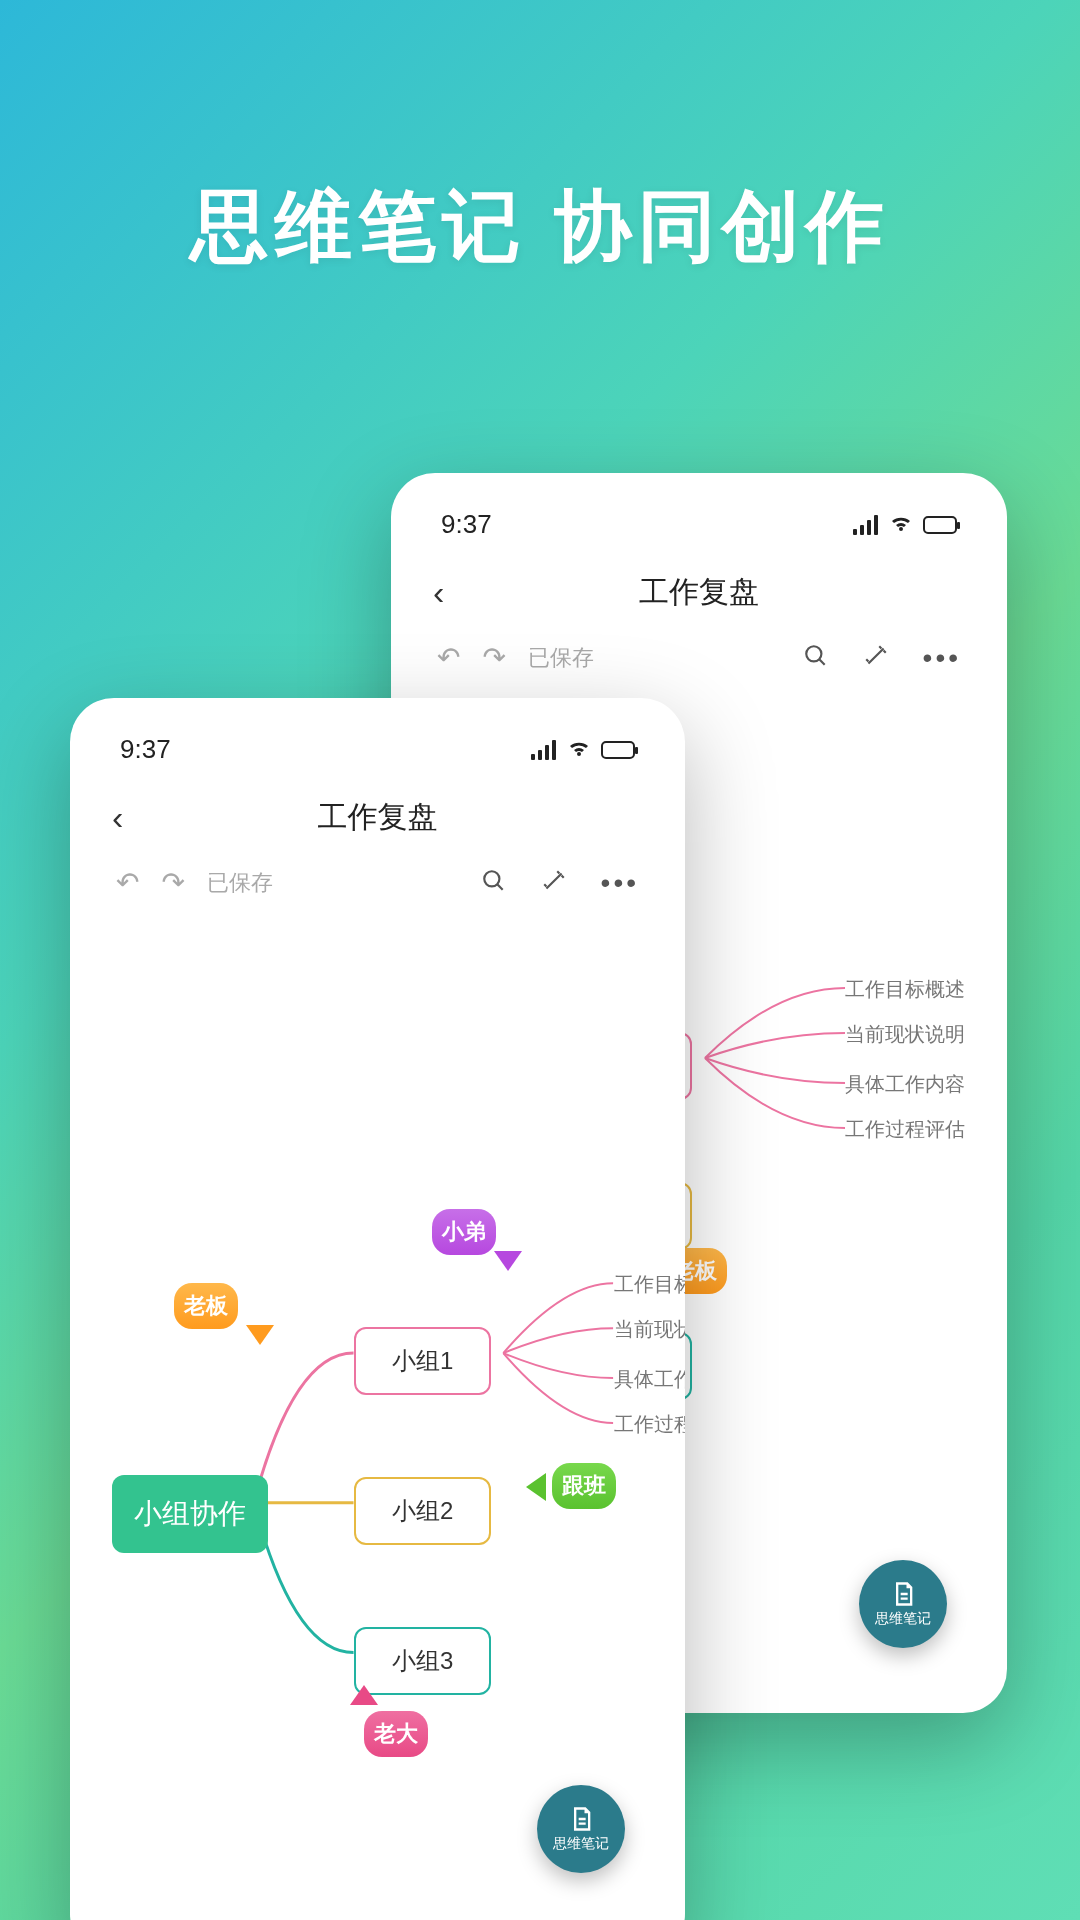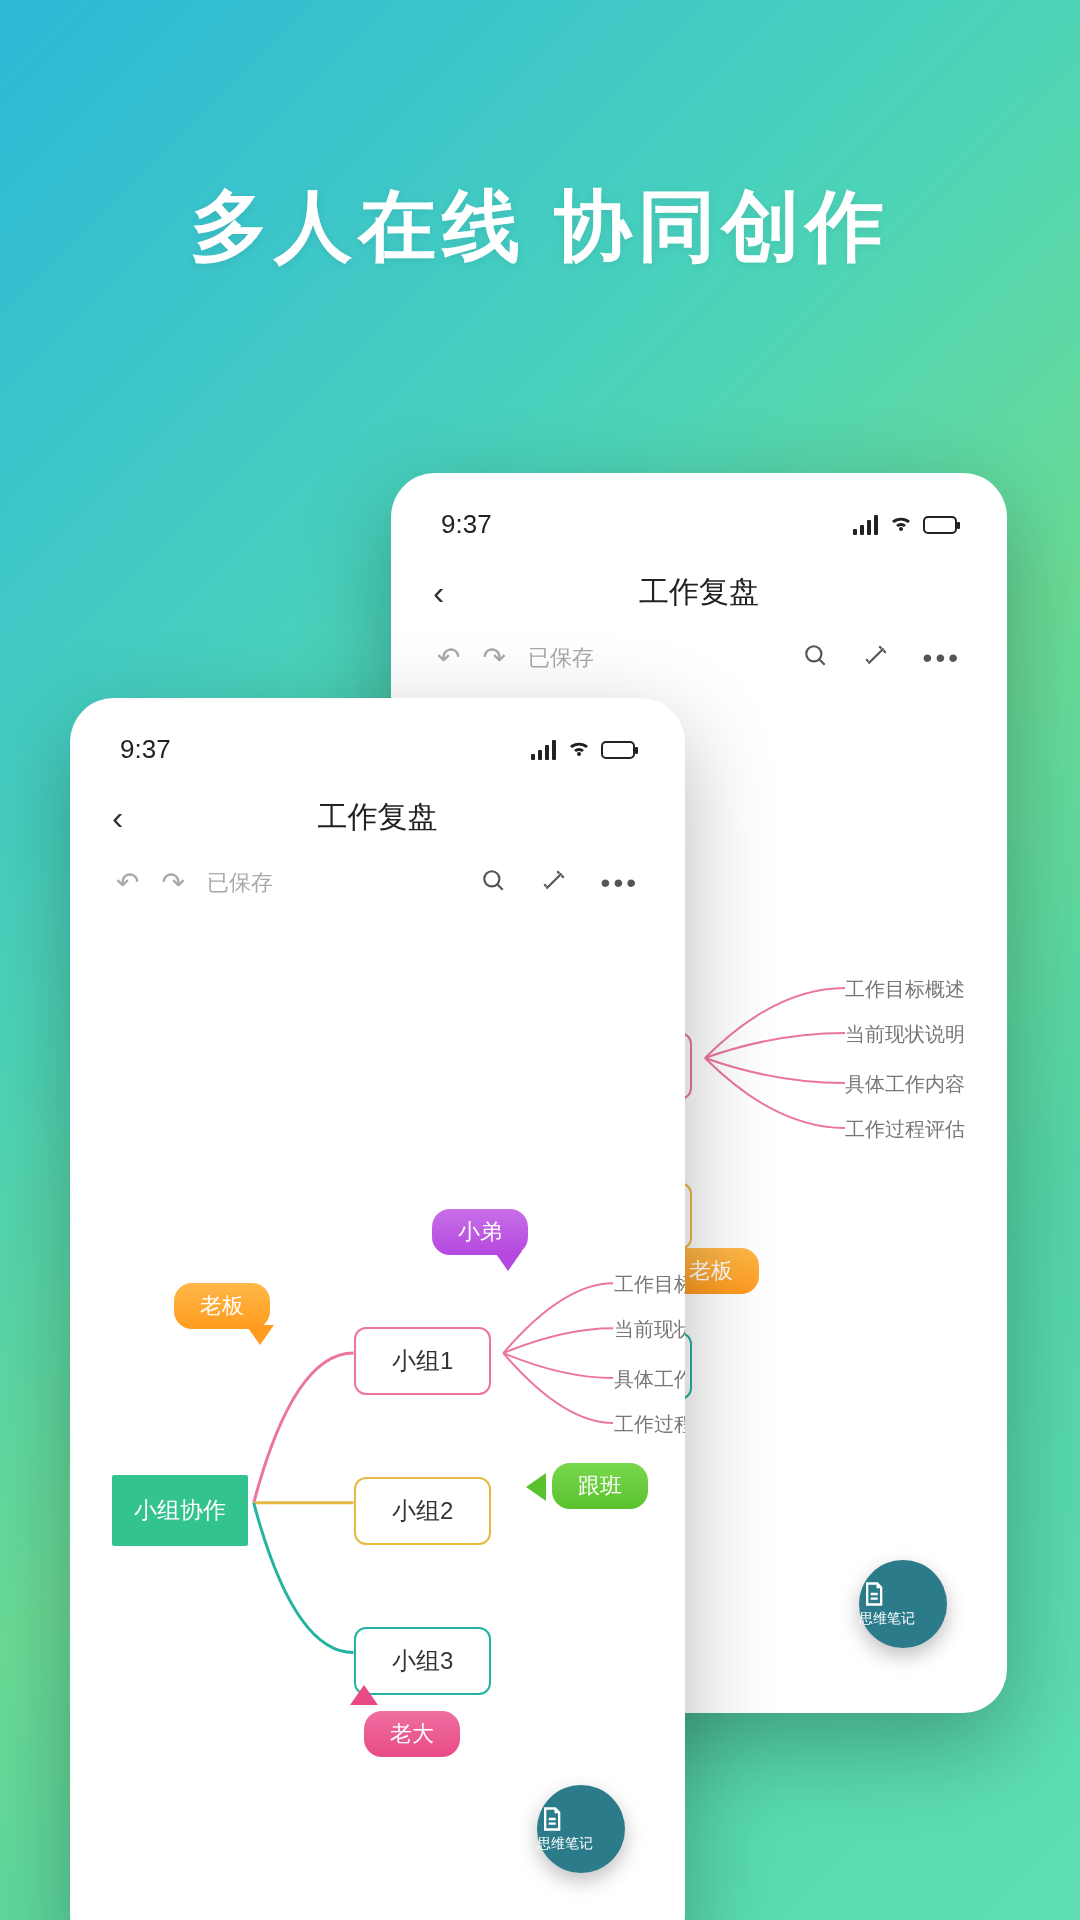--- a/index.html
+++ b/index.html
@@ -57,63 +57,63 @@
 .tb-left { display:flex; align-items:center; gap:22px; }
 .tb-right { margin-left:auto; display:flex; align-items:center; gap:34px; }
 .undo-i, .redo-i { font-size:28px; }
 .saved-txt { font-size:22px; }
 .srch-i svg, .magic-i svg { width:26px; height:26px; }
 .more-i { font-size:28px; letter-spacing:3px; color:#555;}
 
 .canvas { position:relative; width:100%; height:1000px; }
 
 .root-node {
-  position:absolute; background:#33c38f; color:#fff; border-radius:2px;
-  padding:20px 22px; font-size:23px; font-weight:500;
+  position:absolute; background:#33c38f; color:#fff; border-radius:12px;
+  padding:20px 22px; font-size:28px; font-weight:500;
 }
 .branch-node {
   position:absolute; background:#fff; border:2.5px solid; border-radius:12px;
   padding:16px 36px; font-size:24px; color:#333;
 }
 .leaf-txt { position:absolute; font-size:20px; color:#777; white-space:nowrap;}
 
 .tag-pill {
-  position:absolute; color:#fff; border-radius:18px; padding:8px 26px;
-  font-size:22px; font-weight:400;
+  position:absolute; color:#fff; border-radius:18px; padding:8px 10px;
+  font-size:22px; font-weight:700;
 }
 .tag-orange { background:linear-gradient(180deg,#ffb84a,#ff9b1e);text-align:center;}
 .tag-pink   { background:linear-gradient(180deg,#ef6fa1,#e84a86);margin-top:8px;}
 .tag-purple { background:linear-gradient(180deg,#c76fe8,#b648df);}
 .tag-green  { background:linear-gradient(180deg,#78d84c,#5ac22f);}
 
 .cursor-tri {
   position:absolute; width:0; height:0;
   border-left:14px solid transparent; border-right:14px solid transparent;
 }
 .cursor-down { border-top:20px solid; }
 .cursor-up   { border-bottom:20px solid; }
 .c-orange{color:#ff9b1e;} .c-pink{color:#e84a86;}
 .c-purple{color:#b648df;}
 
 .fab {
   position:absolute; bottom:40px; right:36px; width:88px; height:88px;
   border-radius:50%; background:#2b7b8b; color:#fff; display:flex;
-  flex-direction:column; justify-content:center;
+  flex-direction:column; align-items:center; justify-content:center;
   box-shadow:0 8px 20px rgba(0,0,0,0.25);
 }
 .fab svg { width:28px; height:28px; fill:#fff; margin-bottom:2px;}
 .fab-txt { font-size:14px; }
 
 
 .conn-svg { position:absolute; left:0; top:0; width:100%; height:100%; pointer-events:none;}
 </style>
 </head>
 <body>
 
-<div class="page-title">多人在线 协同创作</div>
+<div class="page-title">思维笔记 协同创作</div>
 
 <div class="phone phone-back">
   <div class="phone-inner">
     <div class="status-bar">
       <span>9:37</span>
       <div class="status-icons">
         <span class="sig-icon">
             <span></span>
             <span></span>
             <span></span>

